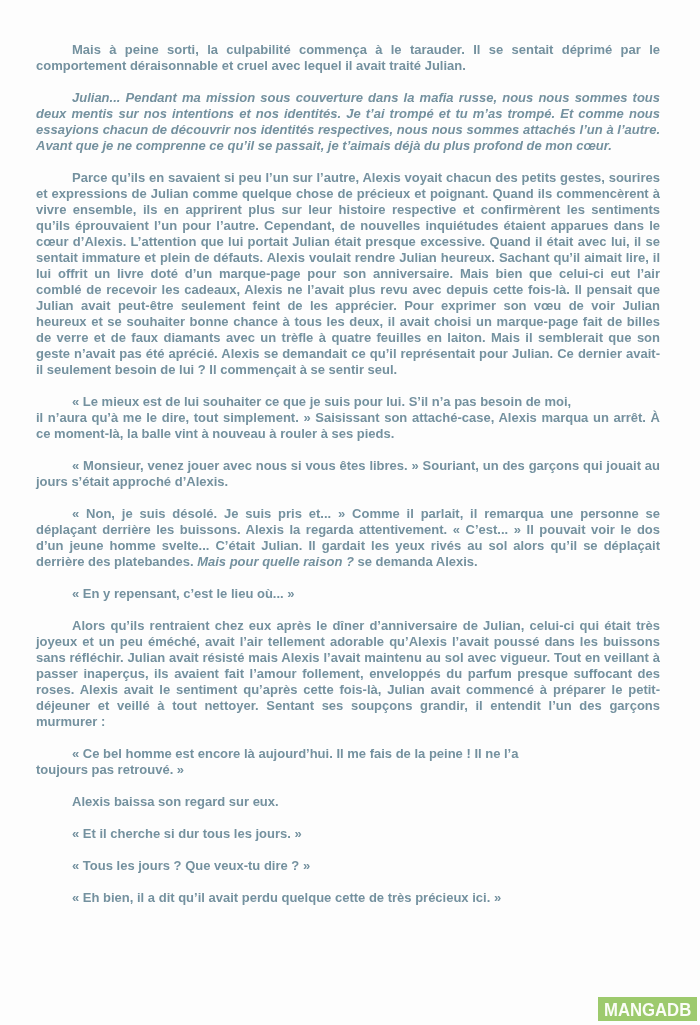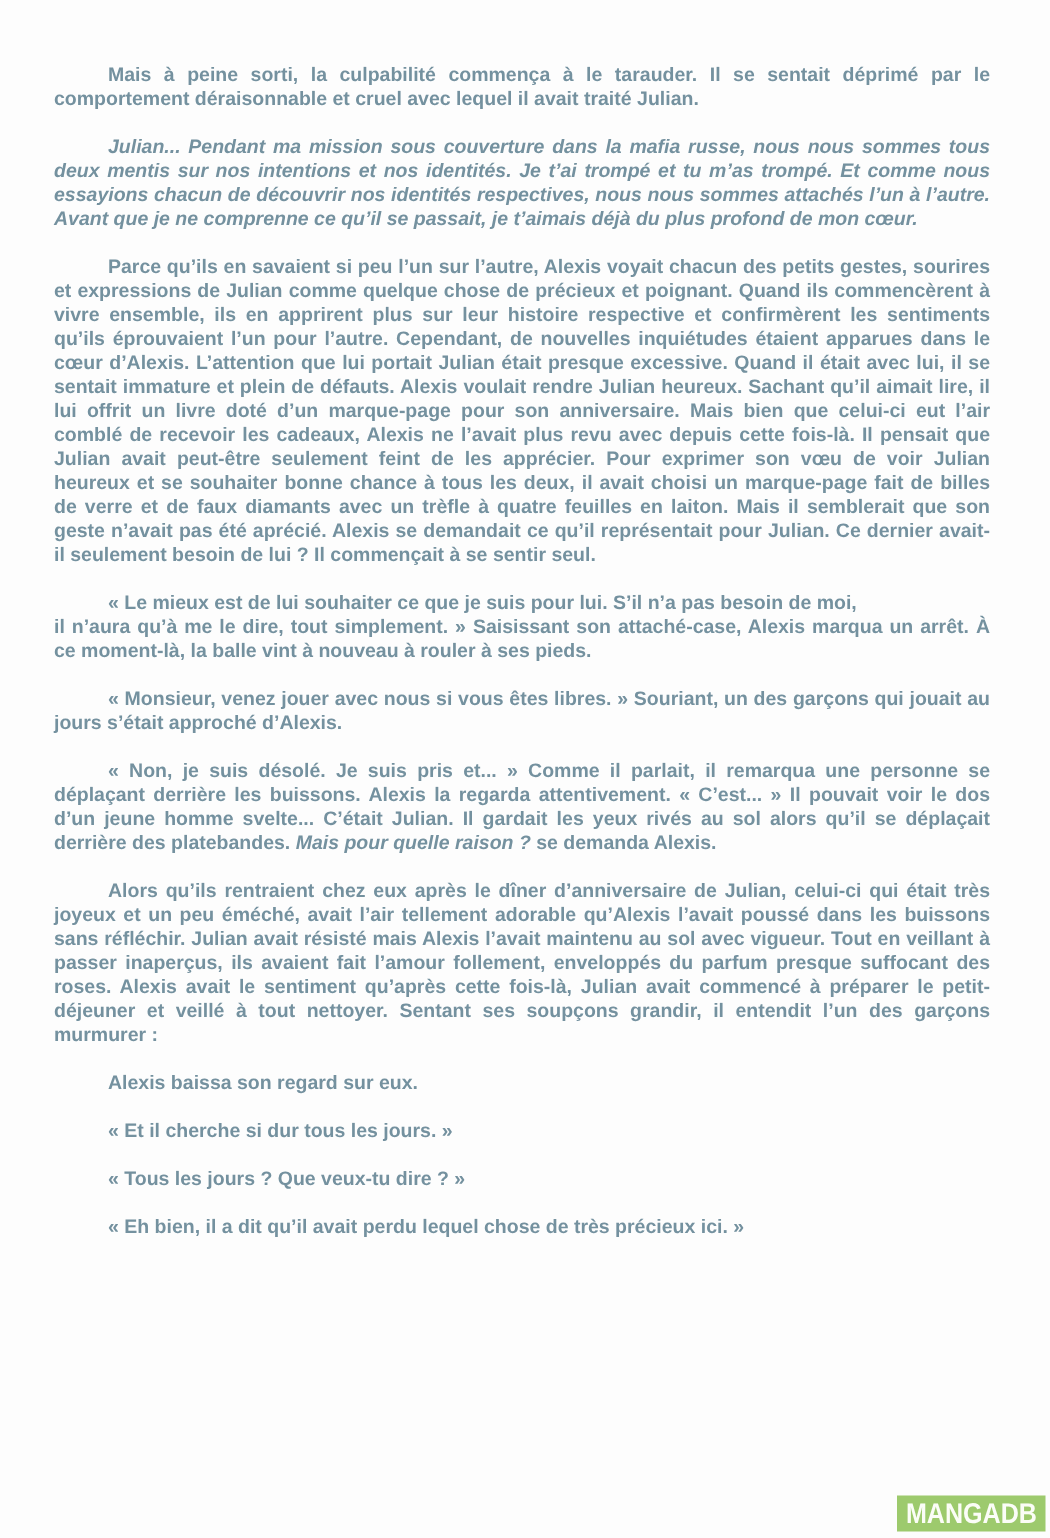--- a/index.html
+++ b/index.html
@@ -53,22 +53,25 @@
 
 <div class="page">
   <div class="text-body">
       <p><span>Mais à peine sorti, la culpabilité commença à le tarauder. Il se sentait déprimé par le comportement déraisonnable et cruel avec lequel il avait traité Julian.</span></p>
       <p><span class="em">Julian... Pendant ma mission sous couverture dans la mafia russe, nous nous sommes tous deux mentis sur nos intentions et nos identités. Je t’ai trompé et tu m’as trompé. Et comme nous essayions chacun de découvrir nos identités respectives, nous nous sommes attachés l’un à l’autre. Avant que je ne comprenne ce qu’il se passait, je t’aimais déjà du plus profond de mon cœur.</span></p>
       <p><span>Parce qu’ils en savaient si peu l’un sur l’autre, Alexis voyait chacun des petits gestes, sourires et expressions de Julian comme quelque chose de précieux et poignant. Quand ils commencèrent à vivre ensemble, ils en apprirent plus sur leur histoire respective et confirmèrent les sentiments qu’ils éprouvaient l’un pour l’autre. Cependant, de nouvelles inquiétudes étaient apparues dans le cœur d’Alexis. L’attention que lui portait Julian était presque excessive. Quand il était avec lui, il se sentait immature et plein de défauts. Alexis voulait rendre Julian heureux. Sachant qu’il aimait lire, il lui offrit un livre doté d’un marque-page pour son anniversaire. Mais bien que celui-ci eut l’air comblé de recevoir les cadeaux, Alexis ne l’avait plus revu avec depuis cette fois-là. Il pensait que Julian avait peut-être seulement feint de les apprécier. Pour exprimer son vœu de voir Julian heureux et se souhaiter bonne chance à tous les deux, il avait choisi un marque-page fait de billes de verre et de faux diamants avec un trèfle à quatre feuilles en laiton. Mais il semblerait que son geste n’avait pas été aprécié. Alexis se demandait ce qu’il représentait pour Julian. Ce dernier avait-il seulement besoin de lui ? Il commençait à se sentir seul.</span></p>
       <p><span>« Le mieux est de lui souhaiter ce que je suis pour lui. S’il n’a pas besoin de moi,
 il n’aura qu’à me le dire, tout simplement. » Saisissant son attaché-case, Alexis marqua un arrêt. À ce moment-là, la balle vint à nouveau à rouler à ses pieds.</span></p>
       <p><span>« Monsieur, venez jouer avec nous si vous êtes libres. » Souriant, un des garçons qui jouait au jours s’était approché d’Alexis.</span></p>
       <p><span>« Non, je suis désolé. Je suis pris et... » Comme il parlait, il remarqua une personne se déplaçant derrière les buissons. Alexis la regarda attentivement. « C’est... » Il pouvait voir le dos d’un jeune homme svelte... C’était Julian. Il gardait les yeux rivés au sol alors qu’il se déplaçait derrière des platebandes. </span><span class="em">Mais pour quelle raison ?</span><span> se demanda Alexis.</span></p>
+      <p><span>« En y repensant, c’est le lieu où... »</span></p>
       <p><span>Alors qu’ils rentraient chez eux après le dîner d’anniversaire de Julian, celui-ci qui était très joyeux et un peu éméché, avait l’air tellement adorable qu’Alexis l’avait poussé dans les buissons sans réfléchir. Julian avait résisté mais Alexis l’avait maintenu au sol avec vigueur. Tout en veillant à passer inaperçus, ils avaient fait l’amour follement, enveloppés du parfum presque suffocant des roses. Alexis avait le sentiment qu’après cette fois-là, Julian avait commencé à préparer le petit-déjeuner et veillé à tout nettoyer. Sentant ses soupçons grandir, il entendit l’un des garçons murmurer :</span></p>
+      <p><span>« Ce bel homme est encore là aujourd’hui. Il me fais de la peine ! Il ne l’a
+toujours pas retrouvé. »</span></p>
       <p><span>Alexis baissa son regard sur eux.</span></p>
       <p><span>« Et il cherche si dur tous les jours. »</span></p>
       <p><span>« Tous les jours ? Que veux-tu dire ? »</span></p>
-      <p><span>« Eh bien, il a dit qu’il avait perdu lequel chose de très précieux ici. »</span></p>
+      <p><span>« Eh bien, il a dit qu’il avait perdu quelque cette de très précieux ici. »</span></p>
     </div>
   <div class="watermark">
     <span class="wm-label">MANGADB</span>
   </div>
 </div>
 
 </body></html>

